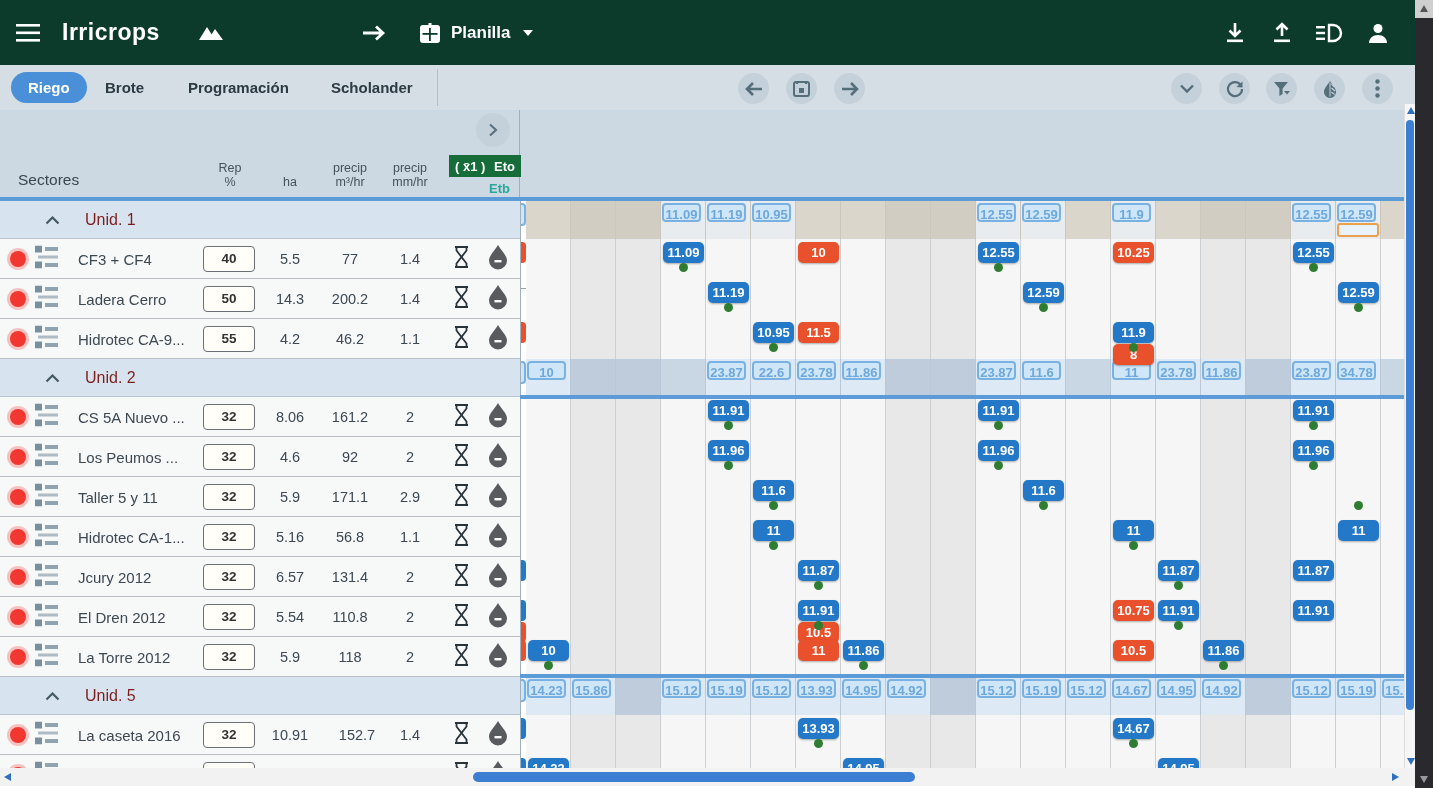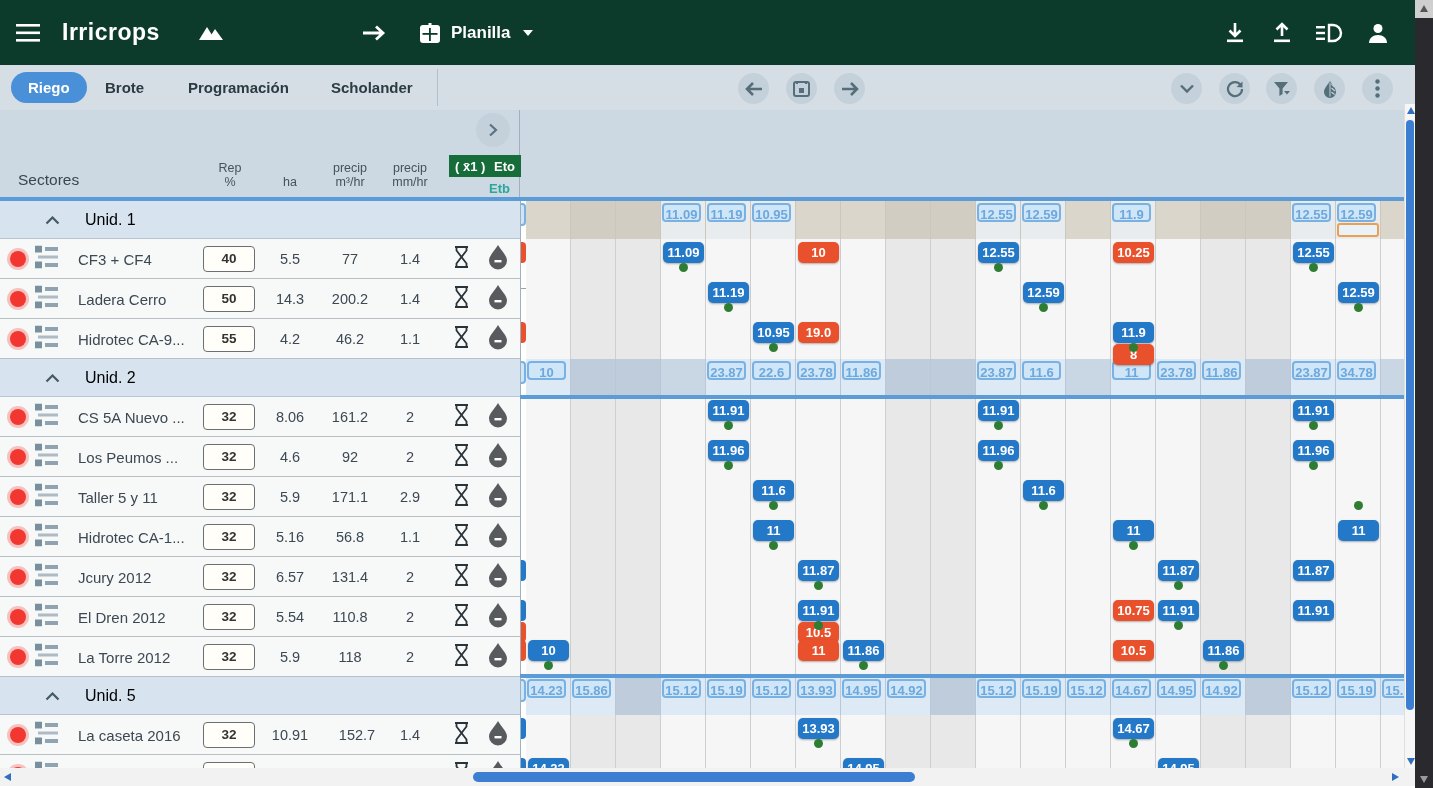--- a/index.html
+++ b/index.html
@@ -36,21 +36,21 @@
   .daycell { position:absolute; top:21px; height:22px; border-left:1px solid #9aa5ae; text-align:center; font-size:14px; color:#3d4852; line-height:22px; }
   .etocell { position:absolute; top:44px; height:22px; background:#fcfdfd; border-left:1px solid #8d979f; border-top:1px solid #98a2ab; border-bottom:1px solid #98a2ab; text-align:center; font-size:13.5px; color:#2f7d33; line-height:21px; }
   .etbcell { position:absolute; top:70px; height:17px; background:#eef1f4; border-left:1px solid #aab4bc; border-bottom:1px solid #8d979f; }
   #month-sep { position:absolute; left:861px; top:0; width:1px; height:87px; background:#9aa5ae; }
 
   
   #bluebar { left:0; top:197px; width:1404px; height:4px; background:#5b9bd7; z-index:6; }
   #body-clip { left:0; top:201px; width:1404px; height:567px; overflow:hidden; }
   .rowL { position:absolute; left:0; width:520px; border-bottom:1px solid #b9bfc4; background:#f7f8f8; }
   .rowL.grp { background:#d7e4f0; border-bottom:1px solid #b9c5d2; }
-  .grp-label { position:absolute; left:85px; top:50%; transform:translateY(-50%); font-size:16px; color:#000000; }
+  .grp-label { position:absolute; left:85px; top:50%; transform:translateY(-50%); font-size:16px; color:#7f1d1d; }
   .sec-name { position:absolute; left:78px; top:50%; transform:translateY(-50%); font-size:15px; color:#3c4852; white-space:nowrap; }
   .stat-dot { position:absolute; left:10px; top:50%; transform:translateY(-50%); width:16px; height:16px; border-radius:50%; background:#f23730; box-shadow:0 0 0 3px rgba(242,55,48,.28); }
   .repbox { position:absolute; left:203px; top:50%; transform:translateY(-50%); width:52px; height:26px; border:1.5px solid #6b7075; border-radius:4px; background:#fffef8; font-size:13.5px; font-weight:600; color:#333; text-align:center; line-height:23px; }
   .num { position:absolute; top:50%; transform:translateY(-50%); font-size:14.5px; color:#3c4852; text-align:center; width:56px; }
   .rowicon { position:absolute; top:50%; transform:translateY(-50%); }
 
   .gridrow { position:absolute; left:520px; width:884px; }
   .cell { position:absolute; top:0; height:100%; width:45px; border-right:1px solid #cdd0d2; background:#f6f6f6; }
   .cell.we { background:#e8e8e8; }
   .cell.tan { background:#dbd6cc; border-right:1px solid #cbc7bd; }
@@ -469,21 +469,21 @@
       <div class="cell" style="left: 546px;"></div>
       <div class="cell" style="left: 591px;"></div>
       <div class="cell" style="left: 636px;"></div>
       <div class="cell we" style="left: 681px;"></div>
       <div class="cell we" style="left: 726px;"></div>
       <div class="cell" style="left: 771px;"></div>
       <div class="cell" style="left: 816px;"></div>
       <div class="cell" style="left: 861px;"></div>
       <div class="badge b" style="left: 233px; top: 3px;">10.95</div>
       <div class="gdot" style="left: 249px; top: 24px;"></div>
-      <div class="badge o" style="left: 278px; top: 3px;">19.0</div>
+      <div class="badge o" style="left: 278px; top: 3px;">11.5</div>
       <div class="badge b" style="left: 593px; top: 3px;">11.9</div>
       <div class="gdot" style="left: 609px; top: 24px;"></div>
       <div class="badge o" style="left: 593px; top: 25px;">8</div>
       <div class="sliver" style="top: 3px; background: rgb(232, 81, 43);"></div>
     </div>
     <div class="rowL grp" style="top: 158px; height: 38px;">
       <div style="position: absolute; left: 45px; top: 50%; transform: translateY(-50%);"><svg width="15" height="9" viewBox="0 0 15 9">
           <path d="M1.5 7.5L7.5 1.5l6 6" stroke="#455a64" stroke-width="2.2" fill="none"></path>
         </svg></div>
       <div class="grp-label">Unid. 2</div>

